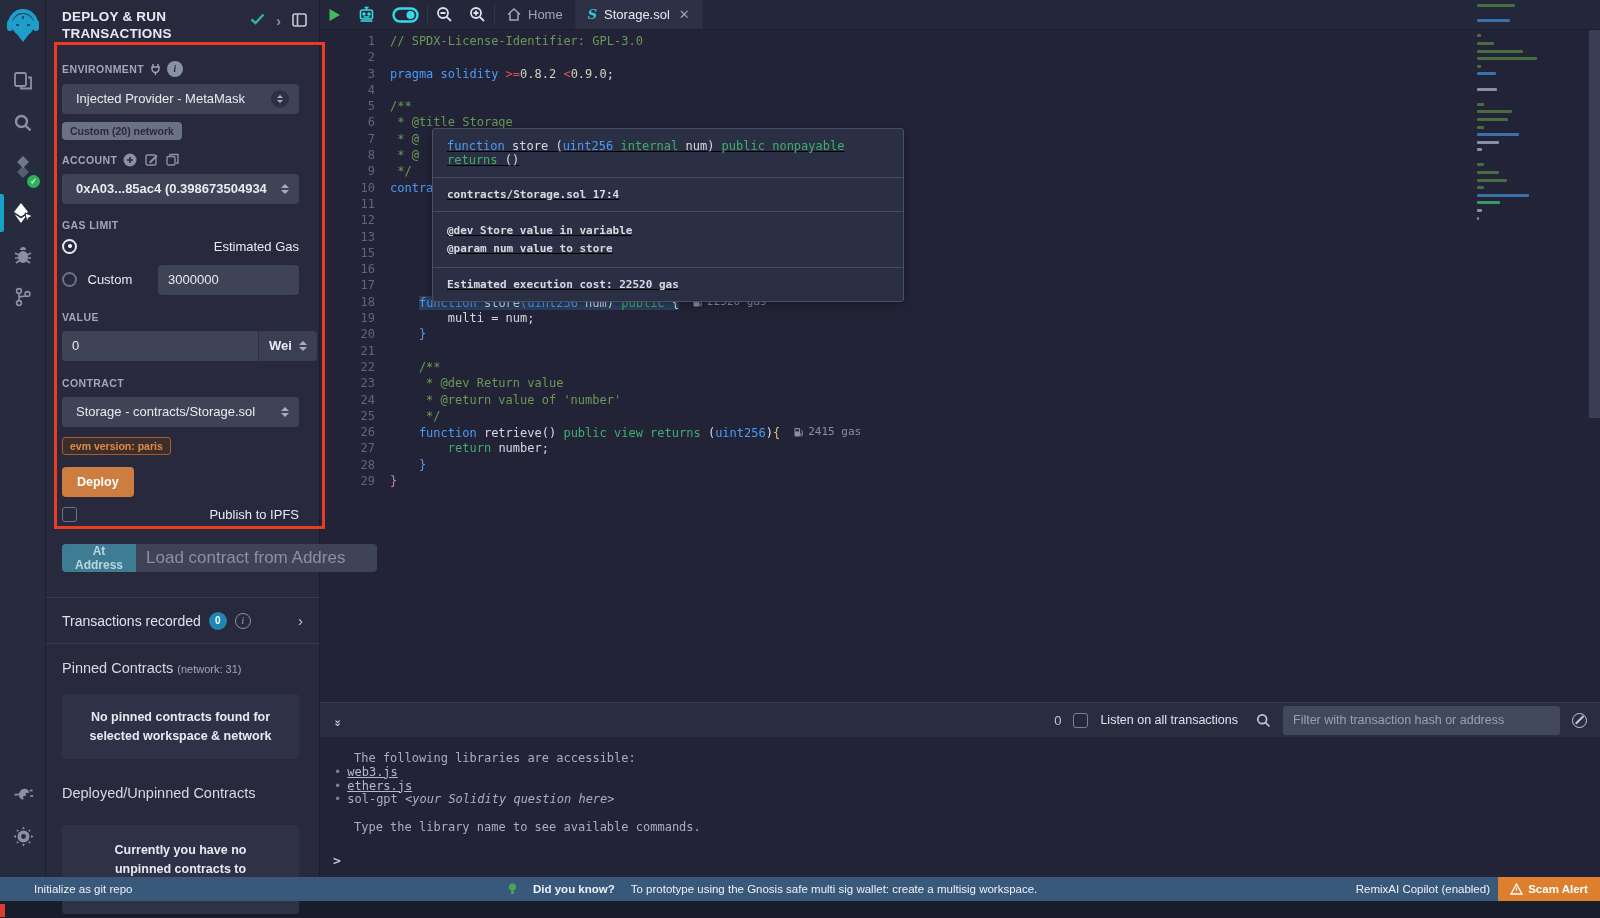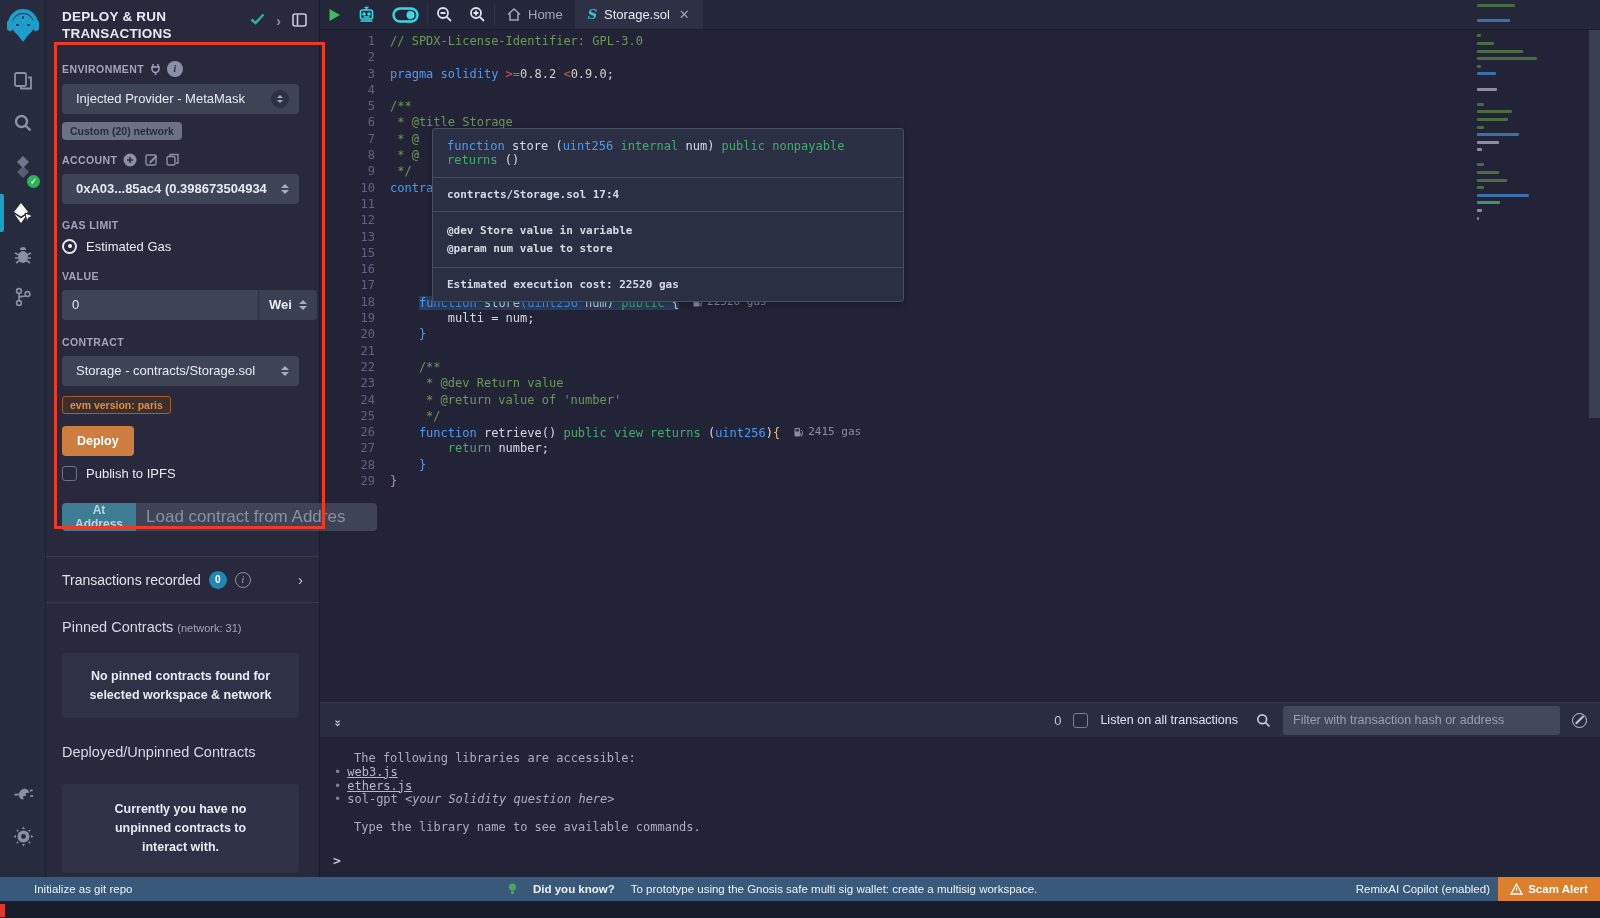--- a/index.html
+++ b/index.html
@@ -28,21 +28,21 @@
   .sel-arrows i { display:block; width:0; height:0; border-left:4px solid transparent; border-right:4px solid transparent; }
   .sel-arrows .up { border-bottom:4px solid #a7acc0; }
   .sel-arrows .dn { border-top:4px solid #a7acc0; }
   .arrow-circle { width:18px; height:18px; border-radius:50%; background:#2e3145; display:flex; align-items:center; justify-content:center; }
   .arrow-circle .sel-arrows i { border-left-width:3px; border-right-width:3px; }
   .arrow-circle .sel-arrows .up { border-bottom-width:3px; }
   .arrow-circle .sel-arrows .dn { border-top-width:3px; }
   .net-badge { display:inline-block; margin-top:8px; background:#6b7186; color:#262b3e; font-size:10.5px; font-weight:bold; padding:3px 8px; border-radius:4px; }
   .evm-badge { display:inline-block; margin-top:10px; background:#3c2e2b; border:1px solid #a85c2e; color:#e08a44; font-size:10.5px; font-weight:bold; padding:2px 7px; border-radius:3px; }
   .mini-icons { display:flex; gap:8px; align-items:center; }
-  .radio-row { display:flex; align-items:center; gap:9px; font-size:13px; color:#e8eaf2; }
+  .radio-row { display:flex; align-items:center; gap:9px; font-size:13px; color:#e8eaf2;justify-content:space-between; }
   .radio { width:15px; height:15px; border-radius:50%; border:2px solid #6b7186; background:transparent; flex:0 0 auto; }
   .radio.sel { border-color:#e6e8f0; position:relative; }
   .radio.sel::after { content:""; position:absolute; left:3.5px; top:3.5px; width:4px; height:4px; border-radius:50%; background:#fff; }
   .checkbox { width:15px; height:15px; border:1px solid #6b7186; border-radius:3px; background:#262939; flex:0 0 auto; }
   .btn-deploy { margin-top:12px; background:#cd7d3f; color:#fff; font-size:12.5px; font-weight:bold; border:none; border-radius:4px; padding:8px 15px; }
   .ataddr-row { display:flex; margin-top:22px; }
   .btn-ataddr { background:#3e7c93; color:#b9d6e0; font-size:12px; font-weight:bold; border:none; border-radius:4px 0 0 4px; padding:0 13px; height:28px; }
   .ataddr-input { flex:1; height:28px; background:#3f4356; border:none; border-radius:0 4px 4px 0; color:#e8eaf2; font-size:17px; padding:0 10px; font-family:"Liberation Sans",sans-serif; }
   .ataddr-input::placeholder { color:#8a90a5; }
   .divider { height:1px; background:#383c50; margin-top:0; }
@@ -75,21 +75,21 @@
   .tk-n{color:#cdd5c0;} .tk-w{color:#d6d9e4;} .tk-y{color:#e0c07b;} .tk-b{color:#6796e6;} .tk-p{color:#c586c0;}
   .tk-hl{background:#2c3e5d;}
   .gasw { display:inline-flex; align-items:center; gap:5px; margin-left:14px; color:#8a8fa0; font-size:11px; }
 
   .minimap { position:absolute; left:1157px; top:4px; width:90px; }
   .mm-row { height:3px; margin-bottom:4.6px; border-radius:1px; opacity:.85; }
   .mm-c{background:#4d7a42;} .mm-k{background:#3f7fc0;} .mm-w{background:#9aa2b8;} .mm-g{background:#3fae6e;}
   .scrollbar { position:absolute; right:0; top:30px; width:11px; height:388px; background:#424860; opacity:.75; }
 
   
-  .tooltip { position:absolute; left:112px; top:128px; width:472px; background:#2b2f43; border:1px solid #4a4f63; border-radius:3px; z-index:40; font-family:"DejaVu Sans Mono",monospace; box-shadow:0 2px 8px rgba(0,0,0,.35); }
+  .tooltip { position:absolute; left:112px; top:128px; width:472px; background:#2b2f43; border:1px solid #4a4f63; border-radius:3px; z-index:40; font-family:"DejaVu Sans Mono",monospace; box-shadow:0 2px 8px rgba(0,0,0,.35);text-decoration:underline; }
   .tt-sec { padding:10px 14px; border-top:1px solid #454a5f; }
   .tt-sec:first-child { border-top:none; }
   .tt-sig { font-size:12px; }
   .tt-file, .tt-doc, .tt-cost { font-size:11px; font-weight:bold; color:#d6d9e4; }
   .tt-doc { line-height:1.6; }
 
   
   .terminal { position:absolute; left:320px; top:702px; right:0; height:175px; background:#222336; }
   .term-head { height:35px; background:#2a2d40; border-top:1px solid #343850; display:flex; align-items:center; padding:0 13px; gap:12px; }
   .term-count { margin-left:auto; color:#c3c7d6; font-size:13px; }
@@ -279,20 +279,25 @@
             <i class="dn"></i>
           </span>
       </div>
 
       <div class="fld-label" style="margin-top:15px;">
         <span>GAS LIMIT</span>
       </div>
       <div class="radio-row" style="margin-top:8px;">
         <span class="radio sel"></span>
         <span>Estimated Gas</span>
+      </div>
+      <div class="radio-row" style="margin-top:11px;">
+        <span class="radio"></span>
+        <span style="width:60px;">Custom</span>
+        <input class="tinput" style="width: 141px; border: none; font-family: &quot;Liberation Sans&quot;, sans-serif;" value="3000000">
       </div>
 
       <div class="fld-label" style="margin-top:16px;">
         <span>VALUE</span>
       </div>
       <div style="display:flex;margin-top:8px;">
         <input class="tinput" style="flex: 1 1 0%; border: none; border-radius: 4px 0px 0px 4px; font-family: &quot;Liberation Sans&quot;, sans-serif;" value="0">
         <div class="dd" style="width:66px;background:#3a3f52;border-left:1px solid #2c2f42;border-radius:0 4px 4px 0;gap:7px;">
           <span style="font-weight:bold;">Wei</span>
           <span class="sel-arrows">

